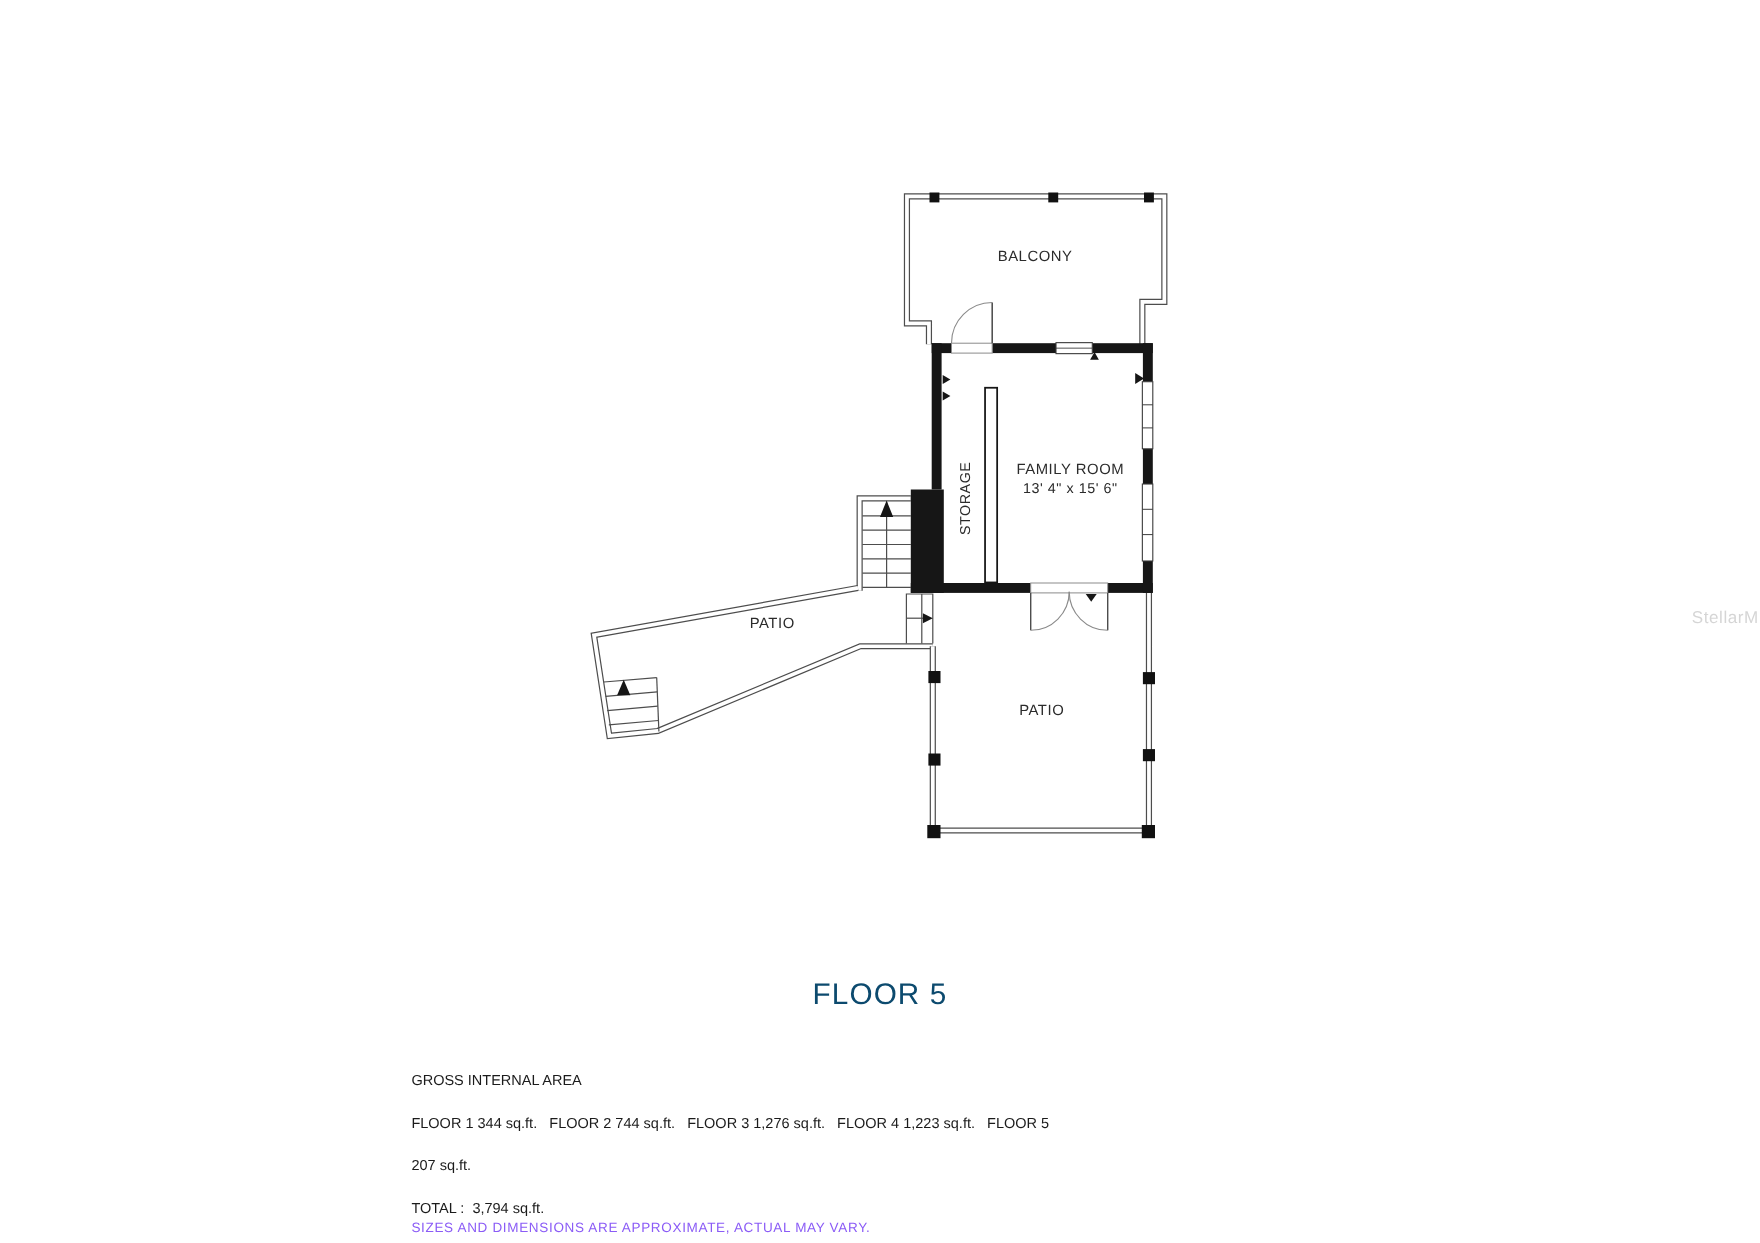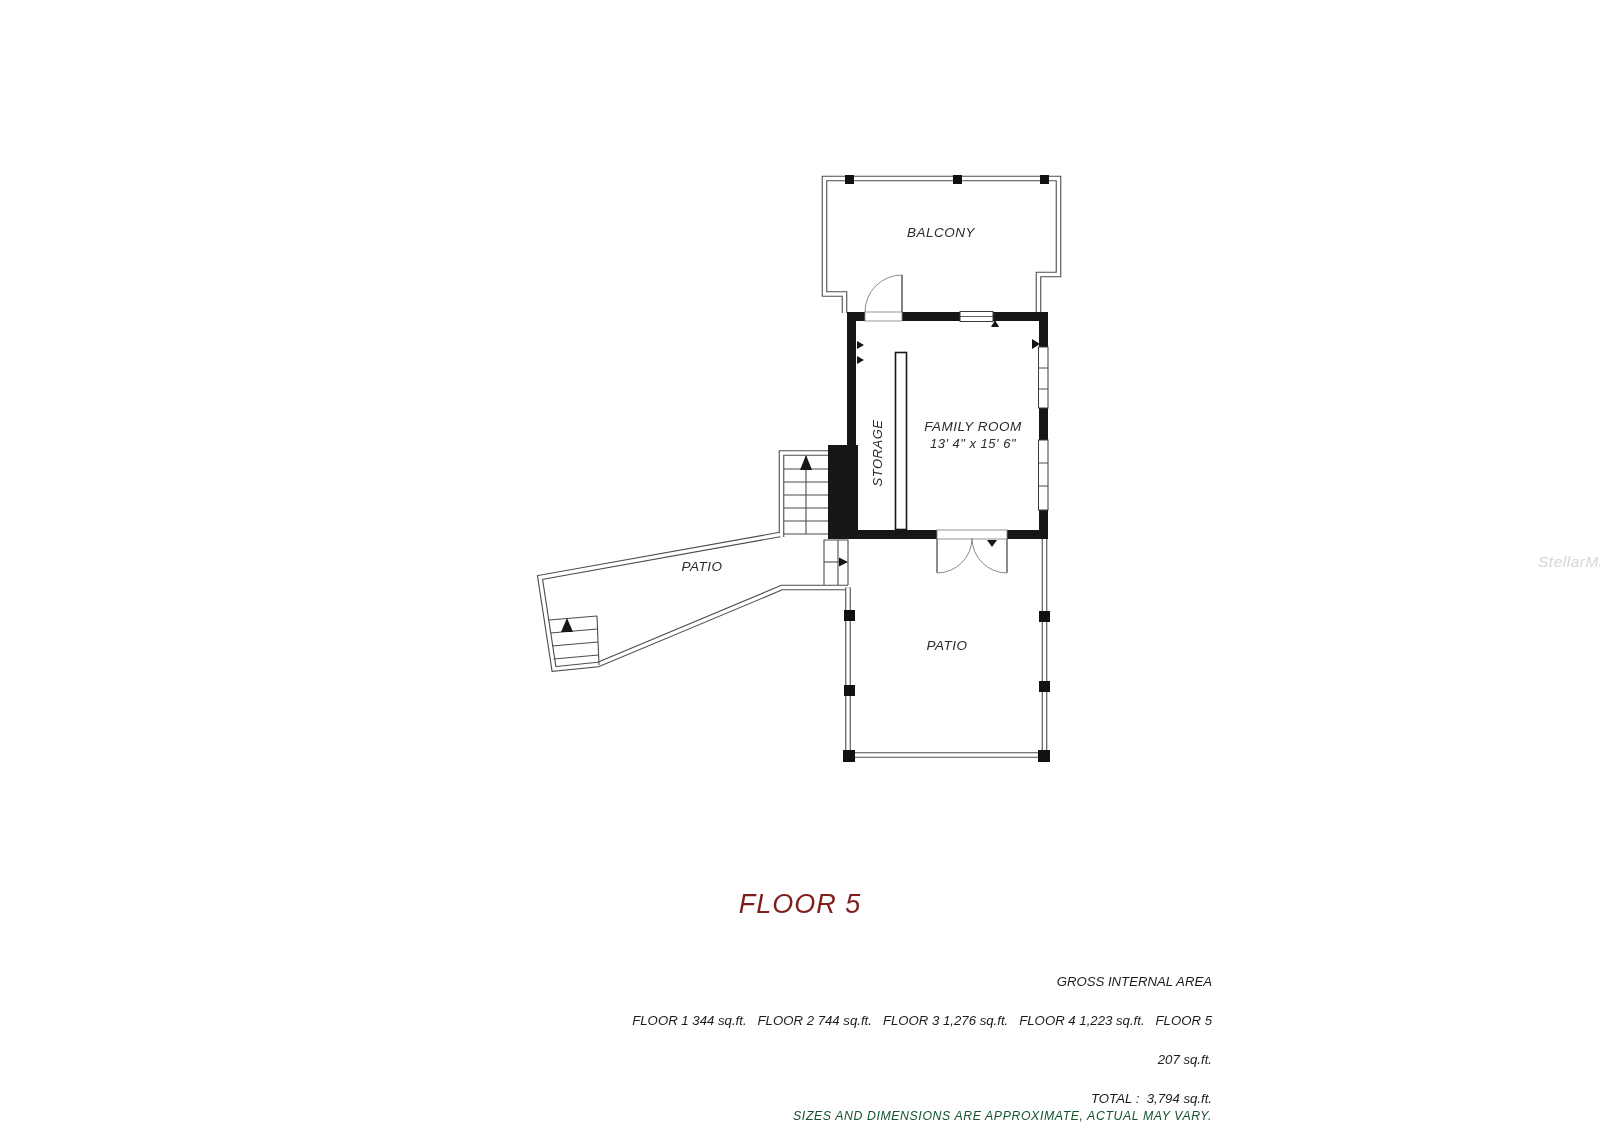--- a/index.html
+++ b/index.html
@@ -1,27 +1,27 @@
 <!DOCTYPE html>
 <html><head>
 <meta charset="utf-8">
 <style>
   html,body{margin:0;padding:0;background:#ffffff;}
   body{width:1600px;height:1130px;overflow:hidden;
        font-family:"Liberation Sans", sans-serif;}
-  .page{position:relative;width:1290px;height:1130px;background:#fff;font-style:italic;}
+  .page{position:relative;width:1290px;height:1130px;background:#fff;}
   .plan-svg{position:absolute;left:0;top:0;}
   .floor-title{position:absolute;left:650px;top:891px;width:300px;
        text-align:center;font-size:27px;line-height:27px;letter-spacing:1px;
-       color:#7f1d1d;}
-  .footer{position:absolute;left:412px;top:974px;width:800px;text-align:right;
+       color:#0c4a6e;}
+  .footer{position:absolute;left:374px;top:974px;width:800px;text-align:left;
        color:#1b1b1b;font-size:13.2px;line-height:15px;}
   .footer .fp-line{white-space:pre;margin-top:24px;}
   .footer .heading{white-space:pre;}
-  .disclaimer{margin-top:3px;font-size:12.3px;color:#14532d;letter-spacing:0.6px;}
+  .disclaimer{margin-top:3px;font-size:12.3px;color:#8b5cf6;letter-spacing:0.6px;}
   .watermark{position:absolute;left:1504px;top:553px;font-size:15.5px;
        color:rgba(178,178,178,0.55);letter-spacing:0.5px;margin-left:34px;}
   svg text{fill:#2b2b2b;font-family:"Liberation Sans", sans-serif;
        letter-spacing:0.5px;}
 </style>
 </head>
 <body>
 
 <div class="page">
 

